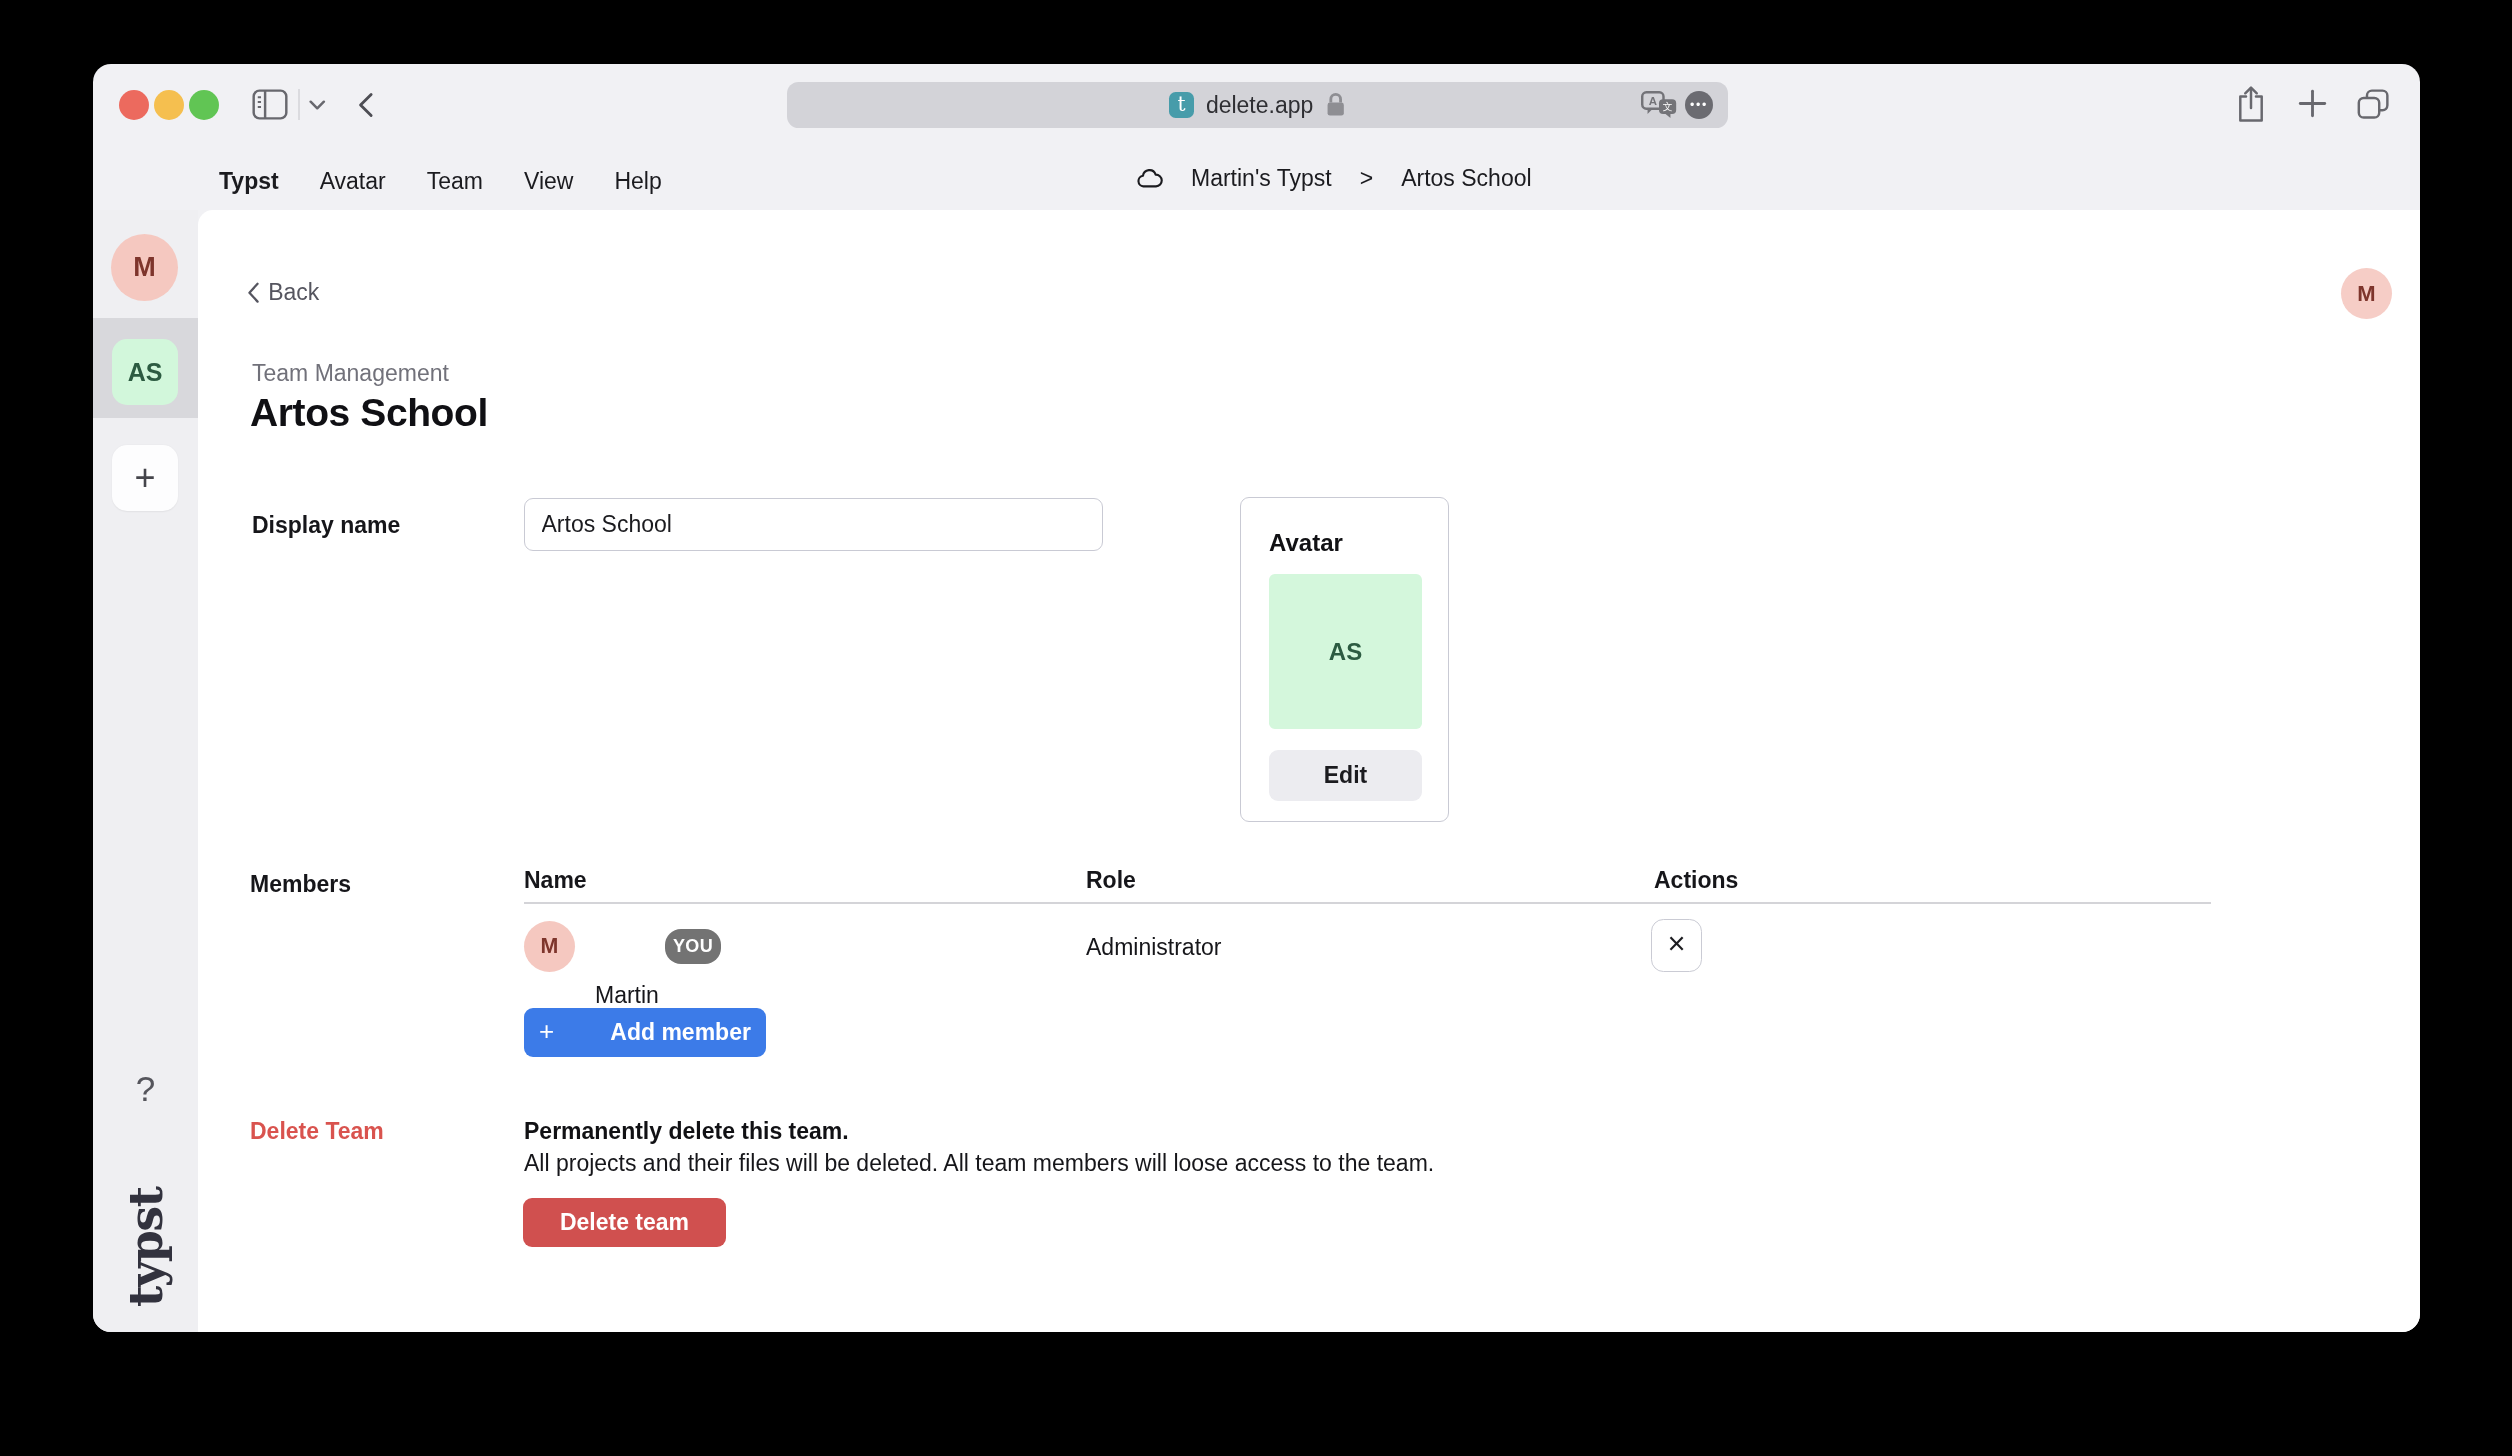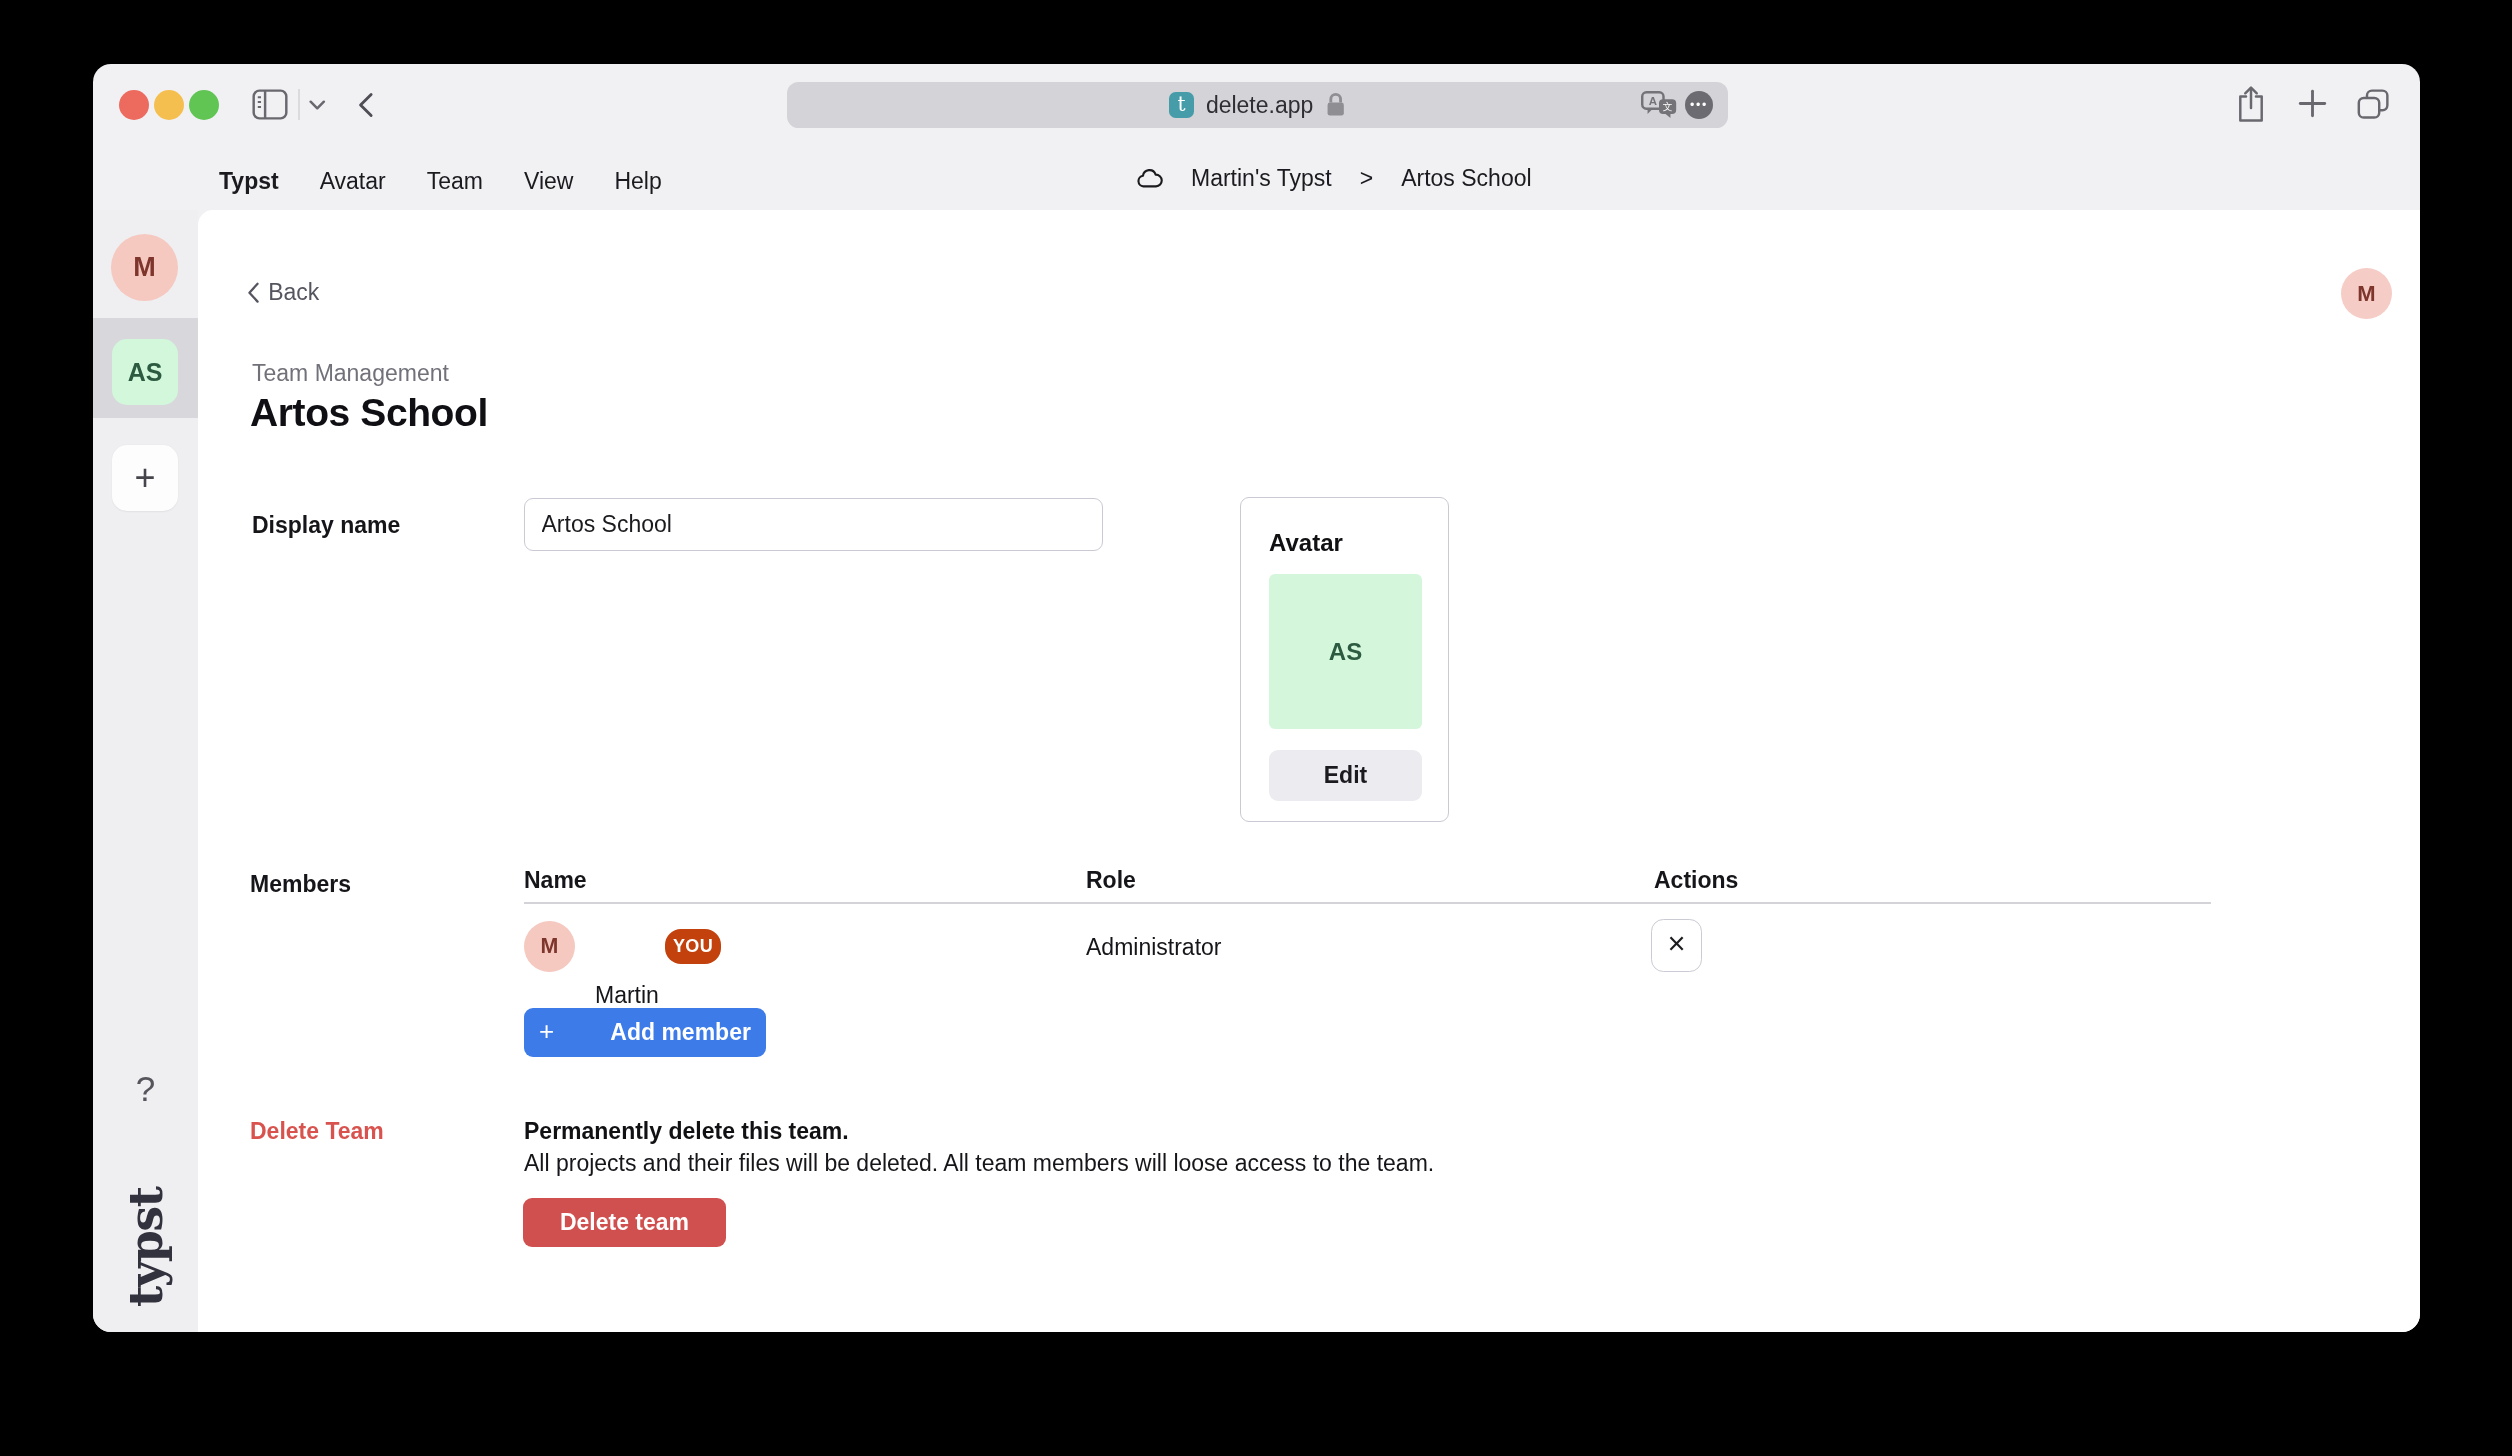--- a/index.html
+++ b/index.html
@@ -49,21 +49,21 @@
   .avatar-card-title { position:absolute; left:28px; top:31px; font-size:24px; font-weight:bold; color:#111114; }
   .avatar-card-square { position:absolute; left:28px; top:76px; width:153px; height:155px; border-radius:5.8px; background:#D4F7DC; color:#2C5B41; font-weight:bold; font-size:24px; display:flex; align-items:center; justify-content:center; }
   .avatar-edit-btn { position:absolute; left:28px; top:252px; width:153px; height:51px; border-radius:9px; background:#ECECF0; border:none; font-size:23px; font-weight:bold; color:#1B1B1F; font-family:"Liberation Sans",sans-serif; }
 
   .members-label { position:absolute; left:52px; top:661px; font-size:23px; font-weight:bold; color:#16161A; }
   .col-header { position:absolute; top:657px; font-size:23px; font-weight:bold; color:#16161A; }
   .col-name { left:326px; } .col-role { left:888px; } .col-actions { left:1456px; }
   .table-divider { position:absolute; left:326px; top:692px; width:1687px; height:1.6px; background:#D4D4D8; }
   .row-avatar { position:absolute; left:326px; top:711px; width:51px; height:51px; border-radius:50%; background:#F5C8C0; color:#7E352C; font-weight:bold; font-size:21.4px; display:flex; align-items:center; justify-content:center; }
   .row-name { position:absolute; left:397px; top:724px; font-size:23px; color:#16161A;margin-top:48px; }
-  .you-badge { position:absolute; left:467px; top:719px; width:56px; height:35px; border-radius:16px; background:#c2410c; color:#fff; font-size:18px; font-weight:bold; letter-spacing:0.4px; display:flex; align-items:center; justify-content:center; }
+  .you-badge { position:absolute; left:467px; top:719px; width:56px; height:35px; border-radius:16px; background:#737373; color:#fff; font-size:18px; font-weight:bold; letter-spacing:0.4px; display:flex; align-items:center; justify-content:center; }
   .row-role { position:absolute; left:888px; top:724px; font-size:23px; color:#16161A; }
   .remove-btn { position:absolute; left:1453px; top:709px; width:51px; height:53px; border:1.6px solid #CACBD4; border-radius:12.4px; background:#fff; font-size:31px; color:#1B1B1F; line-height:1; font-family:"Liberation Sans",sans-serif; display:flex; align-items:center; justify-content:center; padding-bottom:3.3px; }
   .add-member-btn { position:absolute; left:326px; top:798px; width:242px; height:49px; border:none; border-radius:9px; background:#3C7BE8; color:#fff; display:flex; align-items:center; justify-content:center; gap:10px; font-family:"Liberation Sans",sans-serif; }
   .add-member-btn .plus { font-size:26px; font-weight:400; margin-top:-2.5px; }
   .add-member-btn .lbl { font-size:23px; font-weight:bold;margin-left:46px; }
 
   .delete-label { position:absolute; left:52px; top:908px; font-size:23px; font-weight:bold; color:#D9534E; }
   .delete-heading { position:absolute; left:326px; top:908px; font-size:23px; font-weight:bold; color:#111114; }
   .delete-desc { position:absolute; left:326px; top:940px; font-size:23px; color:#16161A; }
   .delete-btn { position:absolute; left:325px; top:988px; width:203px; height:49px; border:none; border-radius:9px; background:#D0504F; color:#fff; font-size:23px; font-weight:bold; font-family:"Liberation Sans",sans-serif; }

